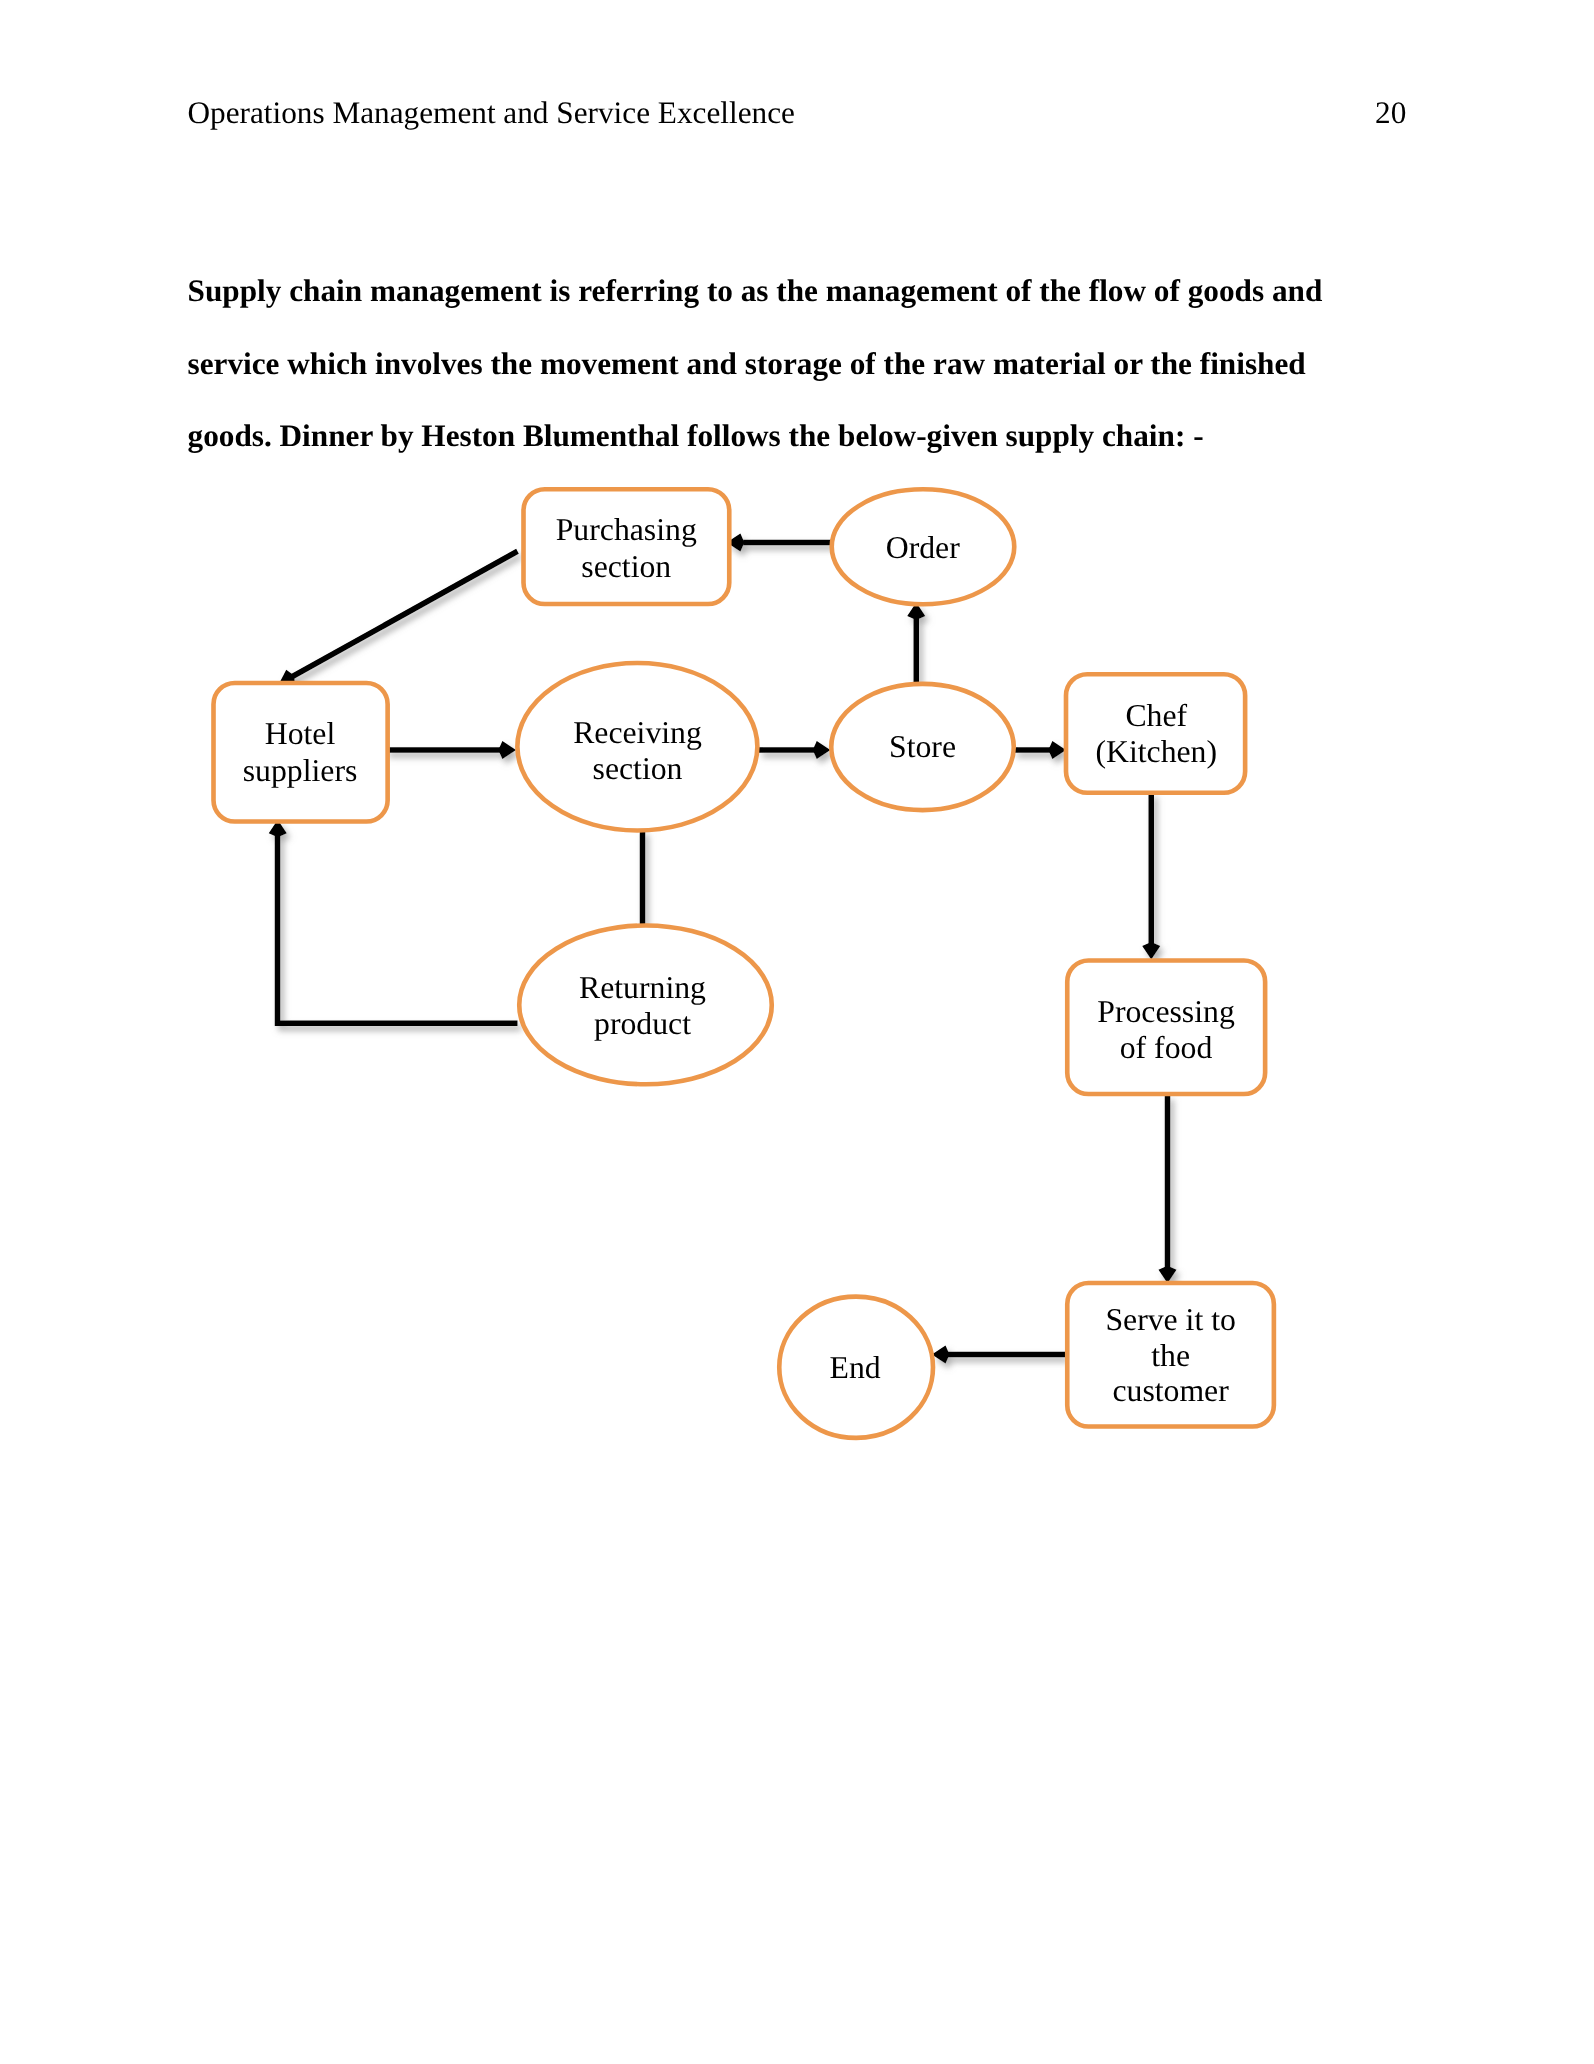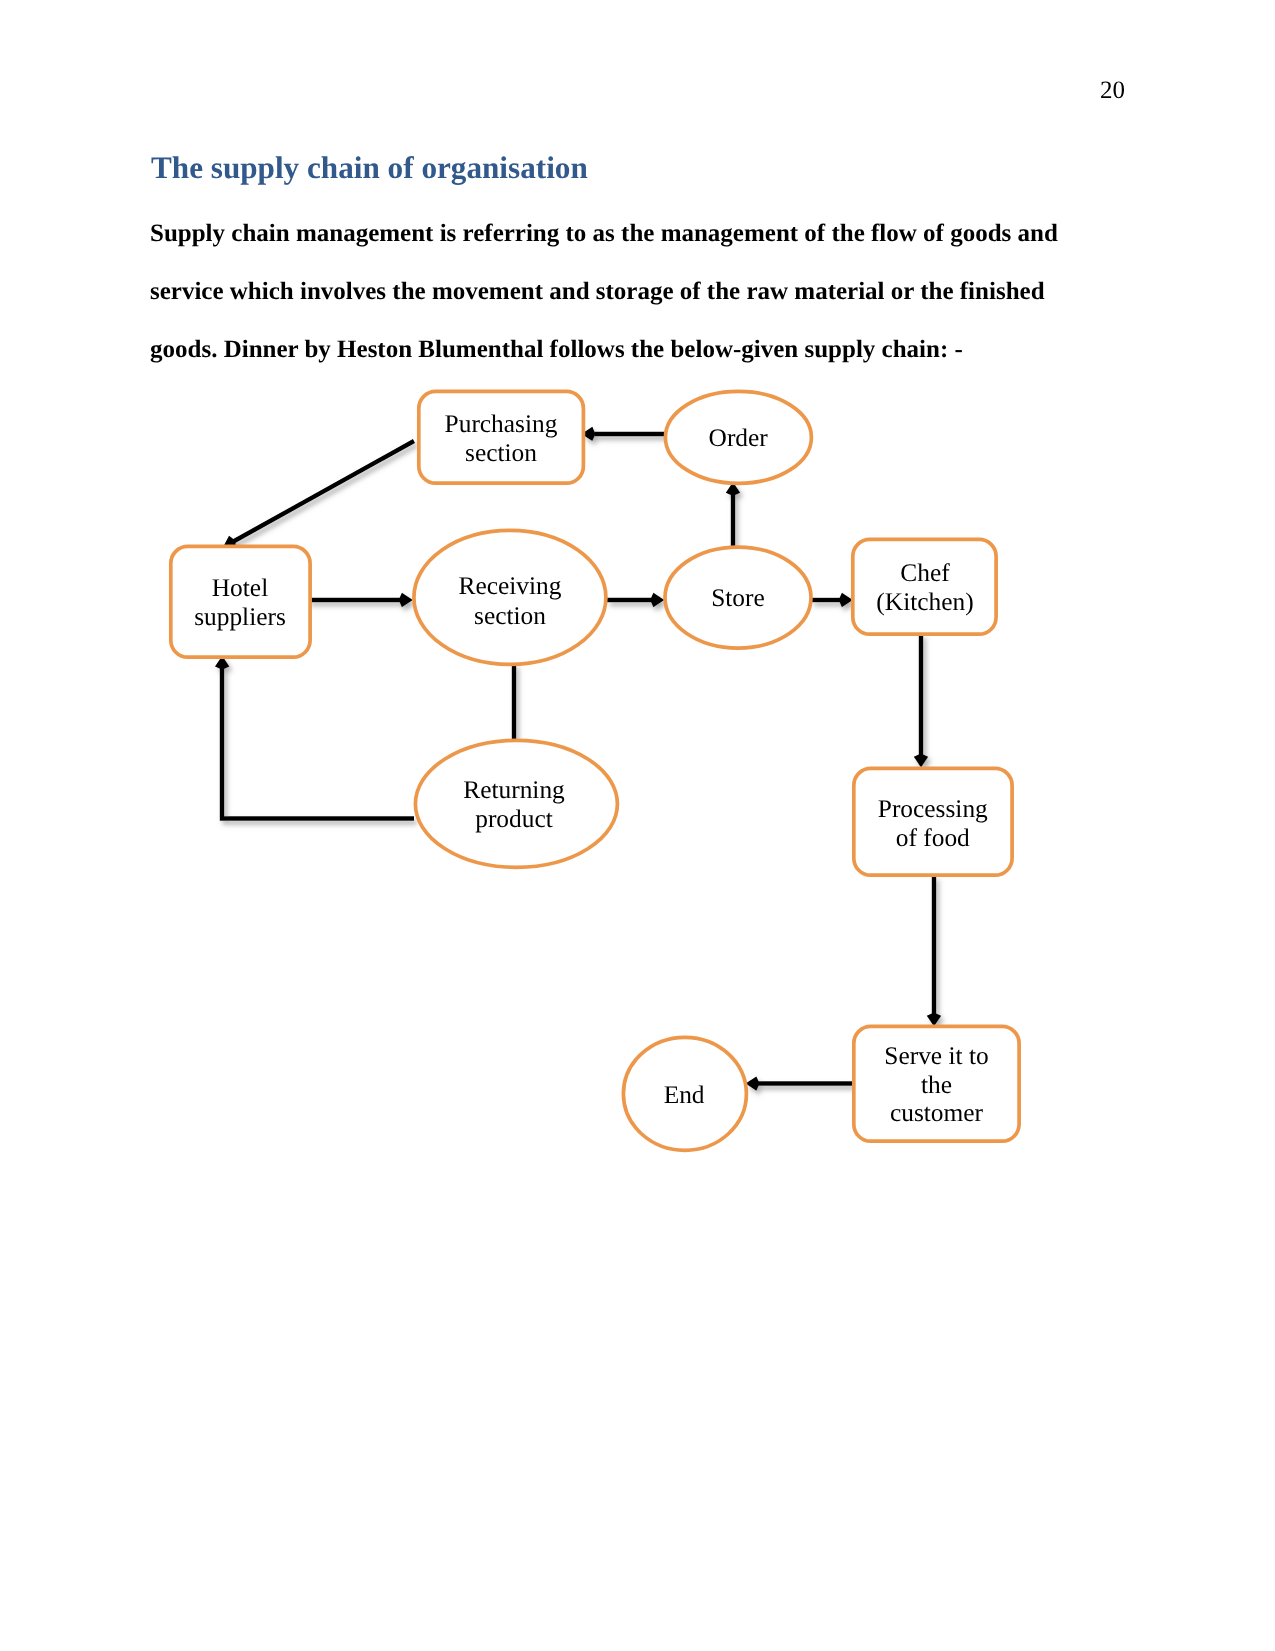--- a/index.html
+++ b/index.html
@@ -49,22 +49,22 @@
   }
   svg.flow .edges line, svg.flow .edges polyline {
     stroke: #000; stroke-width: 4.4; fill: none;
   }
   svg.flow .edges .ah { fill: #000; stroke: none; }
 </style>
 </head>
 <body>
 
 <div class="page">
+  <div class="hdr-left">Operations Management and Service Excellence</div>
   <div class="hdr-right">20</div>
-  <div class="h1">The supply chain of organisation</div>
   <div class="para">Supply chain management is referring to as the management of the flow of goods and service which involves the movement and storage of the raw material or the finished goods. Dinner by Heston Blumenthal follows the below-given supply chain: -</div>
 
   <svg class="flow" width="1275" height="1651" viewBox="0 0 1275 1651">
     <defs>
       <filter id="sh" x="-30%" y="-30%" width="180%" height="180%">
         <feDropShadow dx="2.8" dy="3.8" stdDeviation="2.6" flood-color="#808080" flood-opacity="0.62"></feDropShadow>
       </filter>
     </defs>
 
     <g class="edges" filter="url(#sh)">

